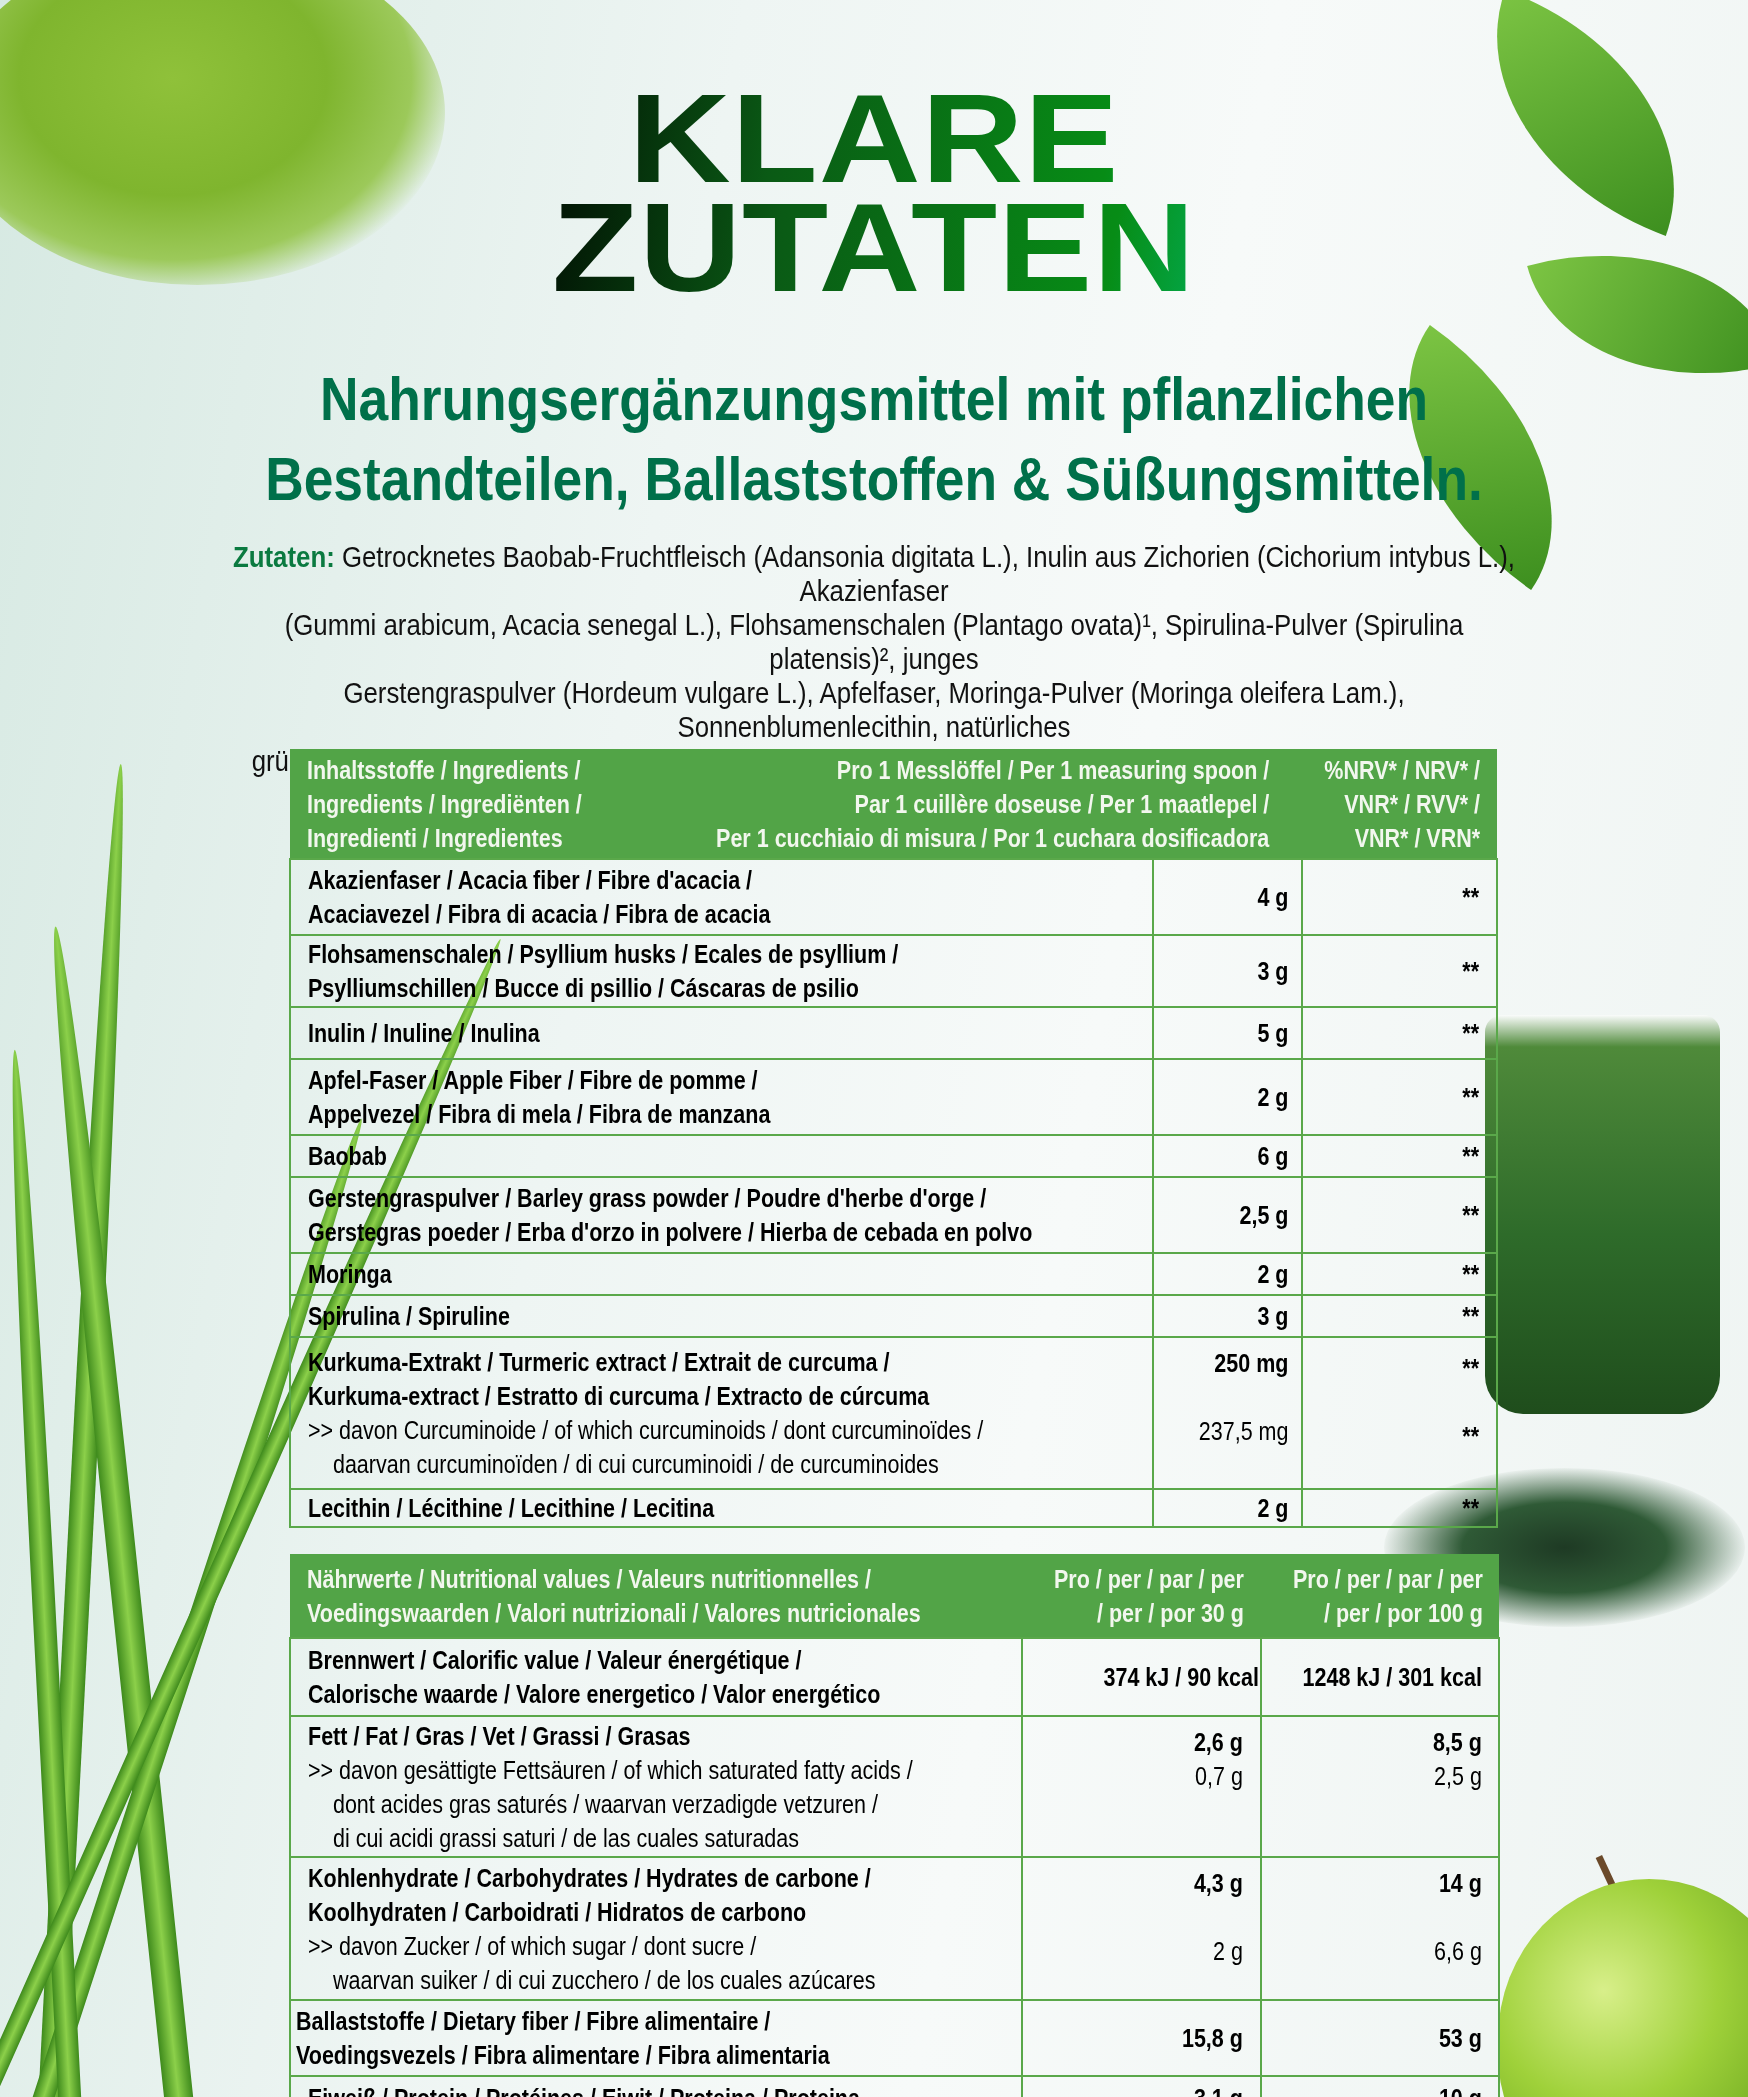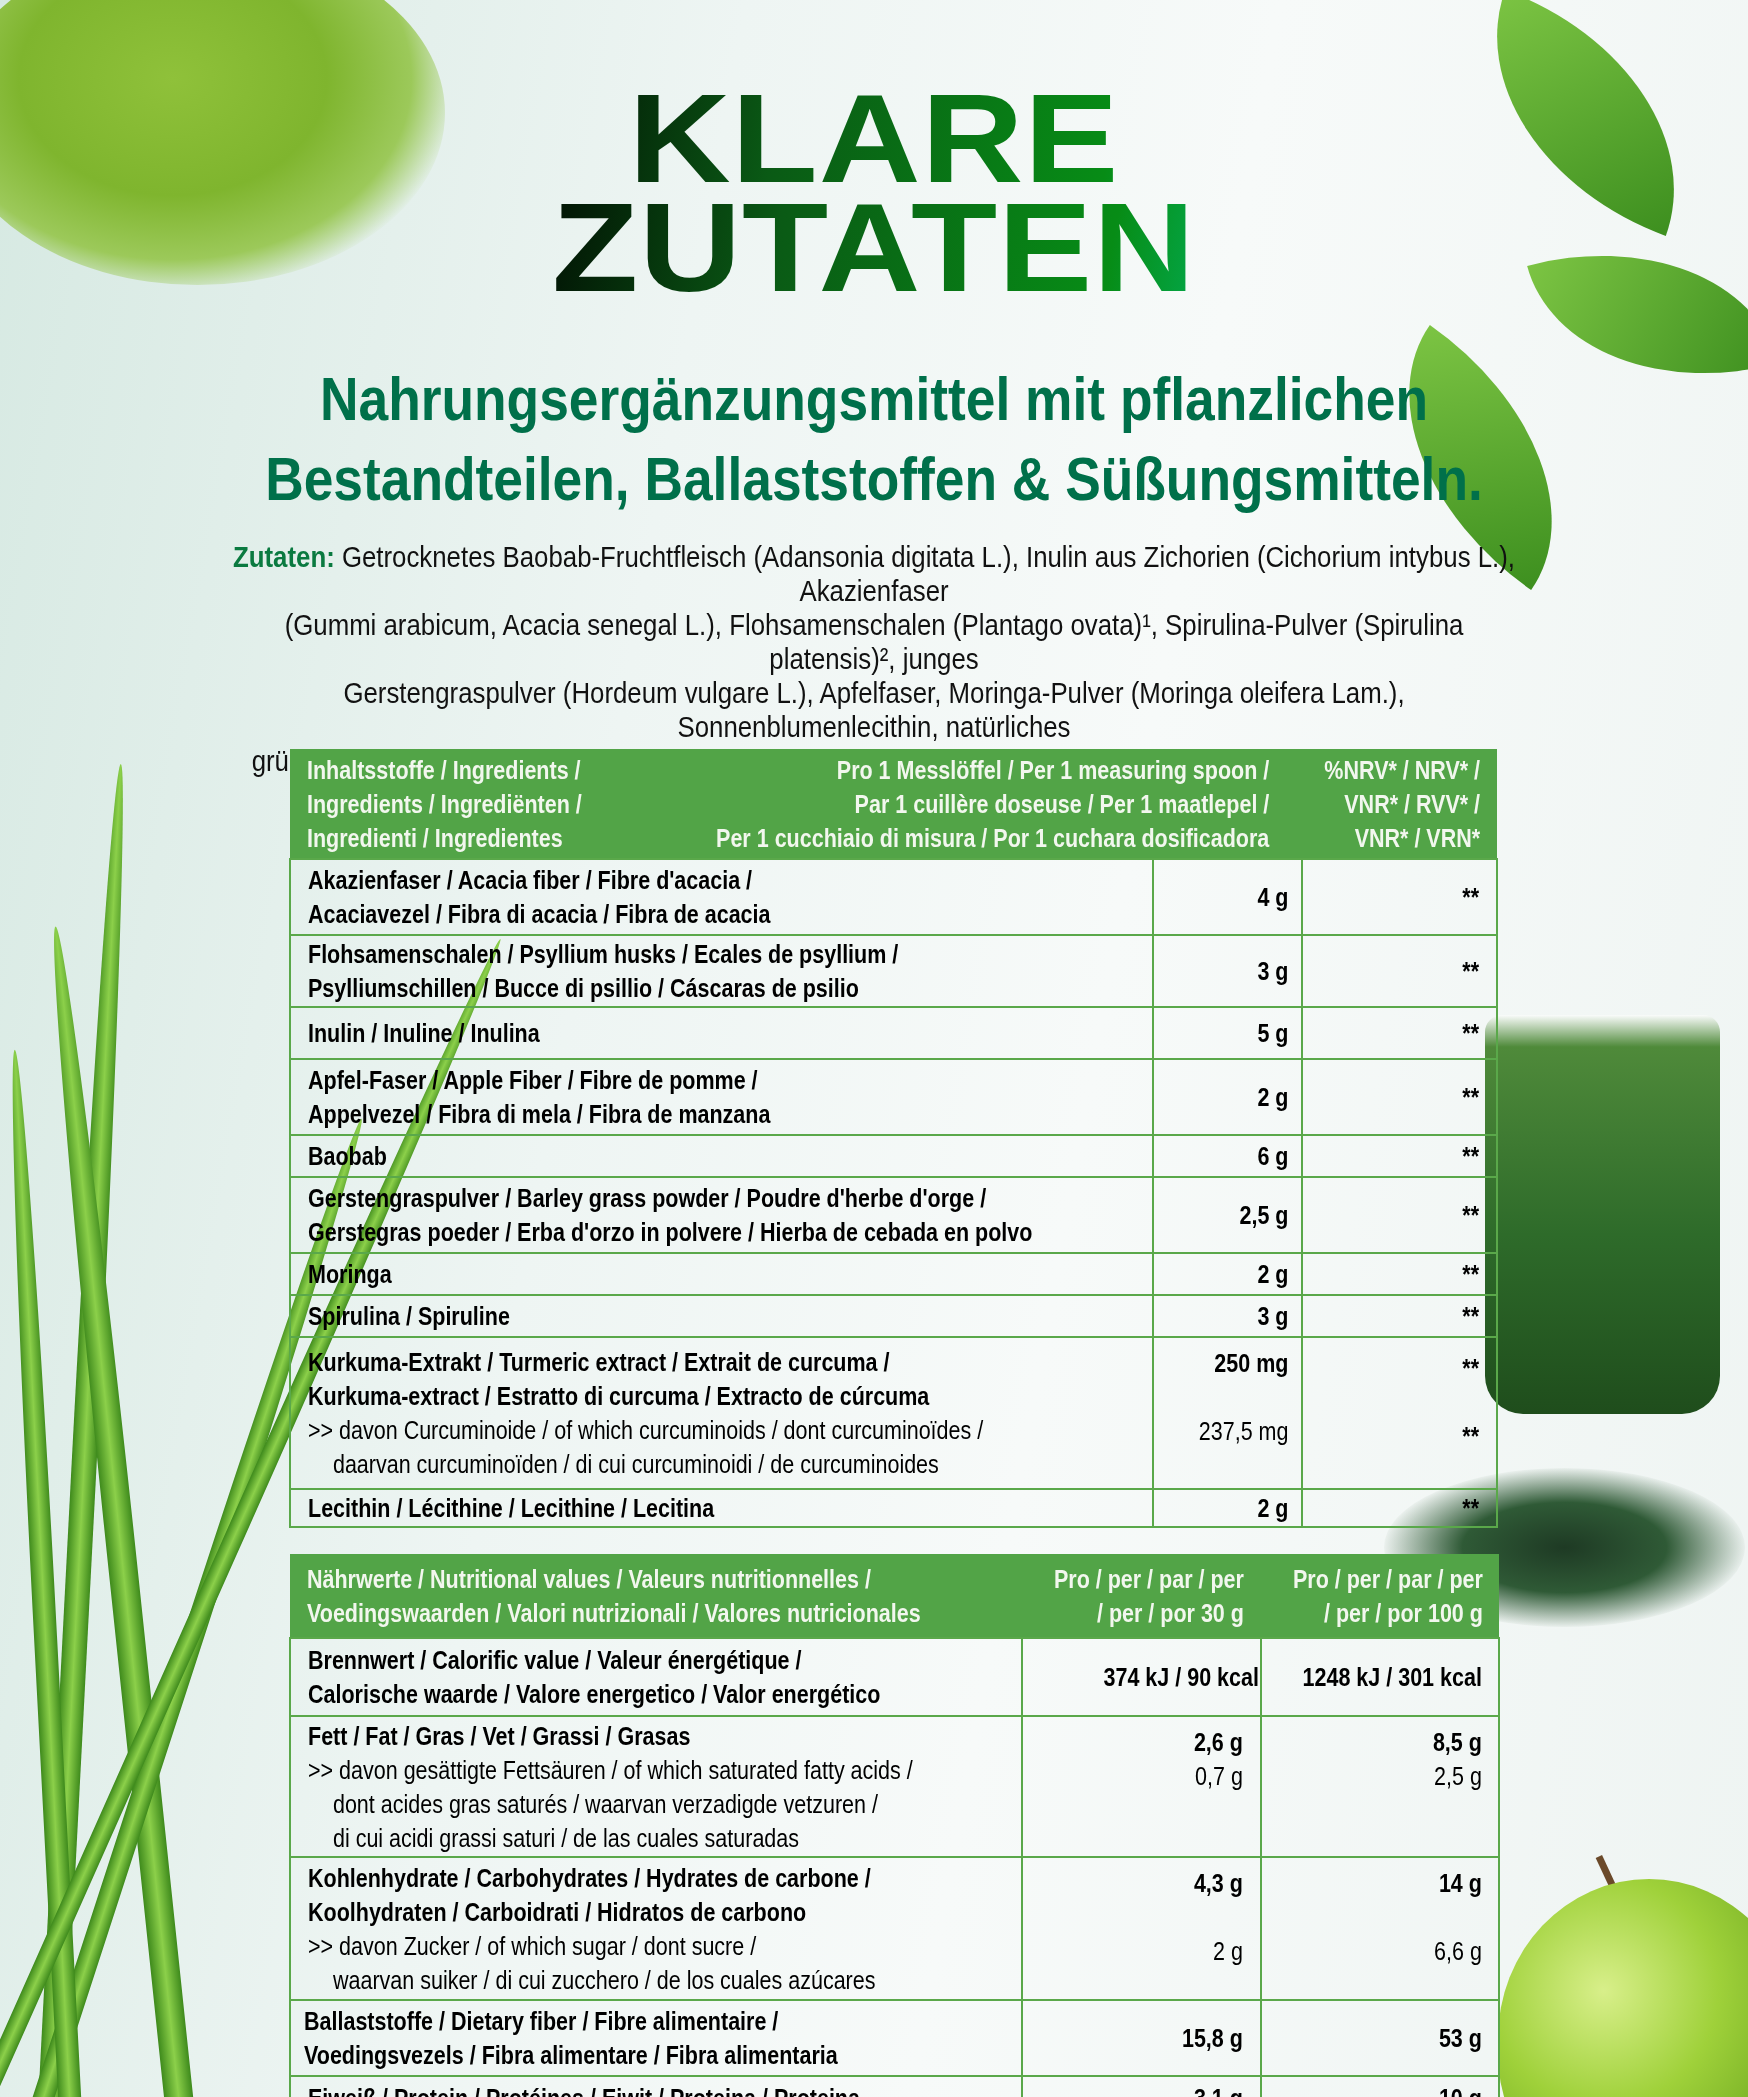--- a/index.html
+++ b/index.html
@@ -295,21 +295,21 @@
       <td class="num vline" style="padding-right:17px;vertical-align:top;padding-top:8.4px;">
         <span class="cell">4,3 g</span>
         <span class="cell" style="font-weight:400;margin-top:34px;">2 g</span>
       </td>
       <td class="num vline" style="padding-right:17px;vertical-align:top;padding-top:8.4px;">
         <span class="cell">14 g</span>
         <span class="cell" style="font-weight:400;margin-top:34px;">6,6 g</span>
       </td>
     </tr>
     <tr style="height:76px;">
-      <td style="padding-left:13px;border-radius:32px;">
+      <td style="padding-left:5px;border-radius:32px;">
           <span class="cell"><span>Ballaststoffe / Dietary fiber / Fibre alimentaire /</span><br><span>Voedingsvezels / Fibra alimentare / Fibra alimentaria</span></span>
         </td>
       <td class="num vline" style="padding-right:17px;">
           <span class="cell">15,8 g</span>
         </td>
       <td class="num vline" style="padding-right:17px;">
           <span class="cell">53 g</span>
         </td>
     </tr>
     <tr style="height:43px;">

